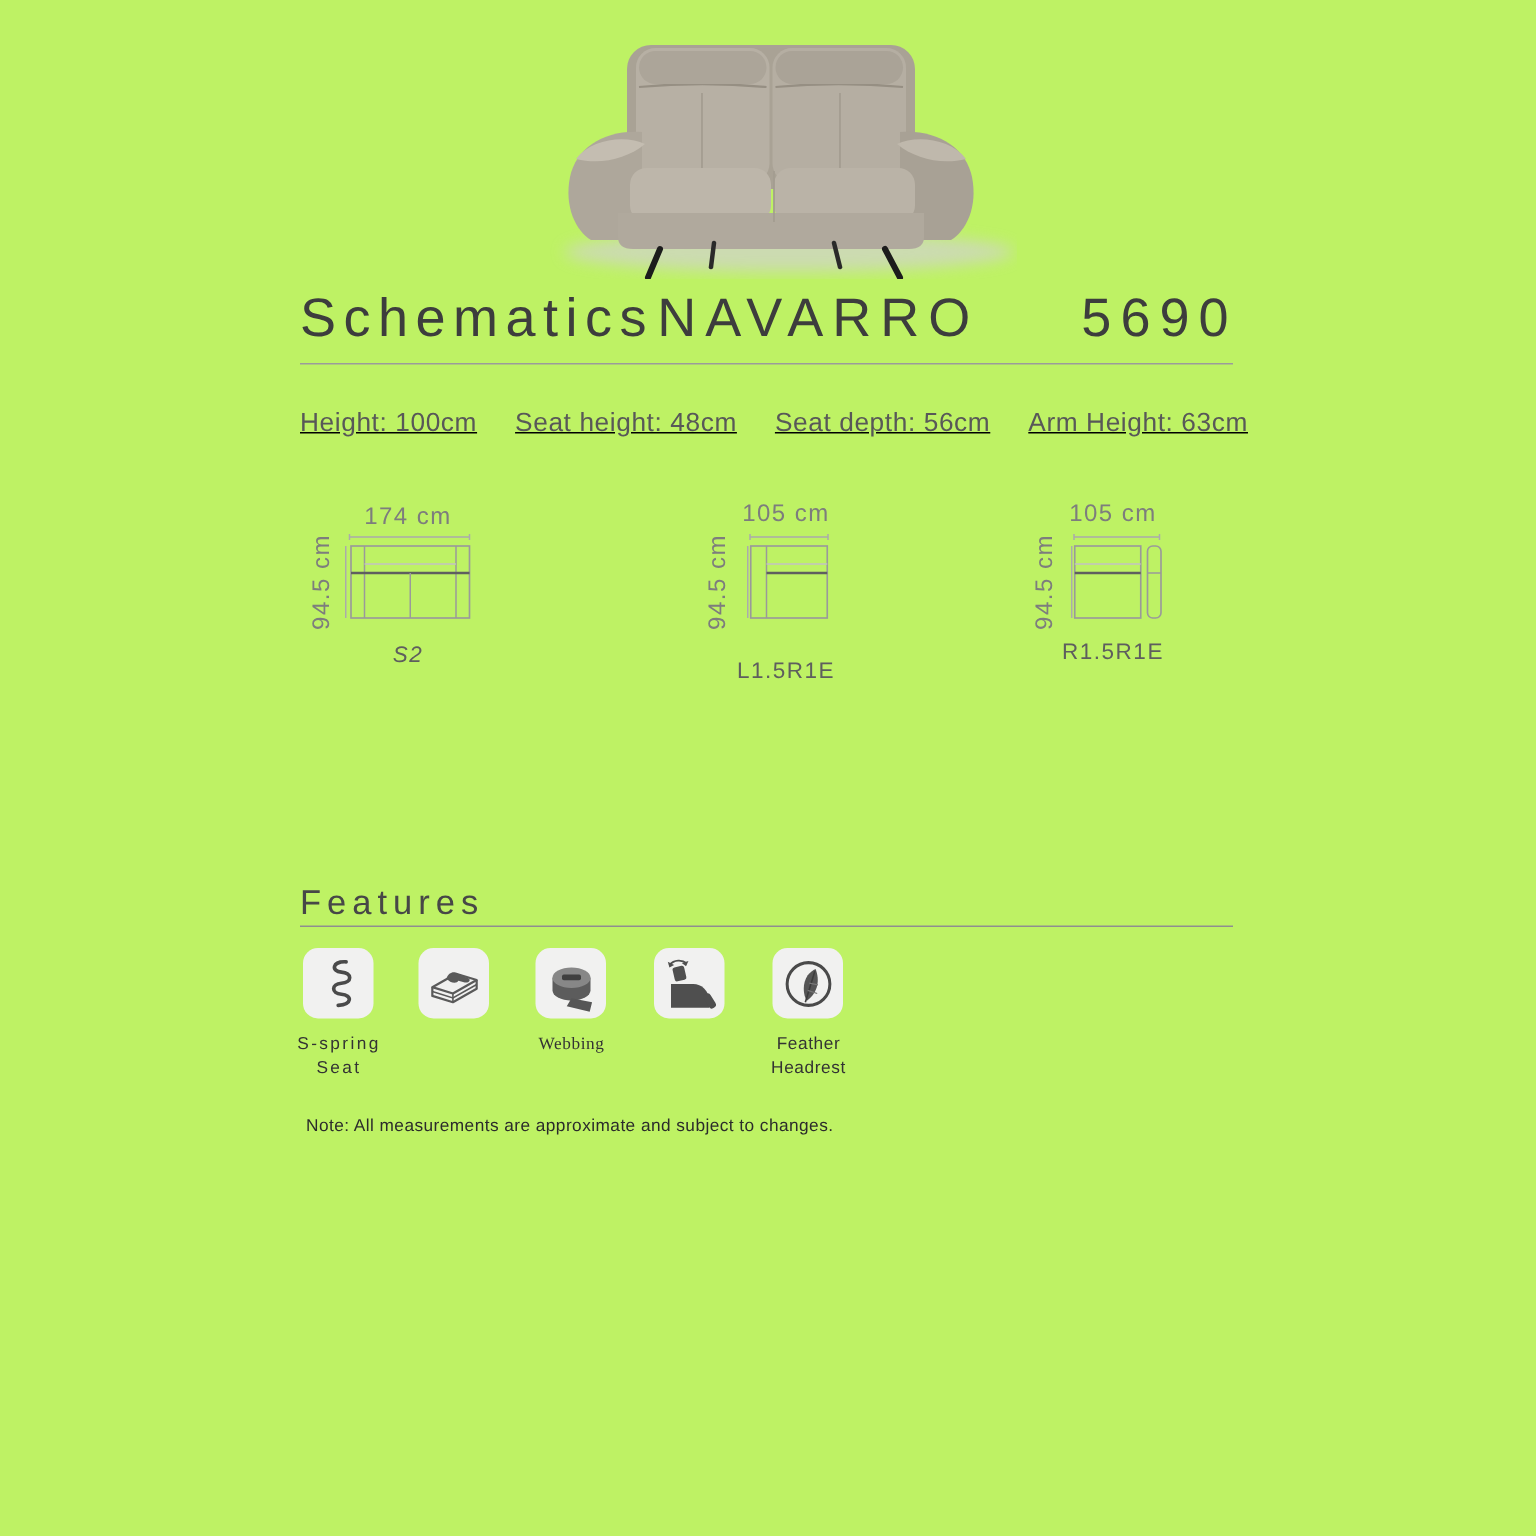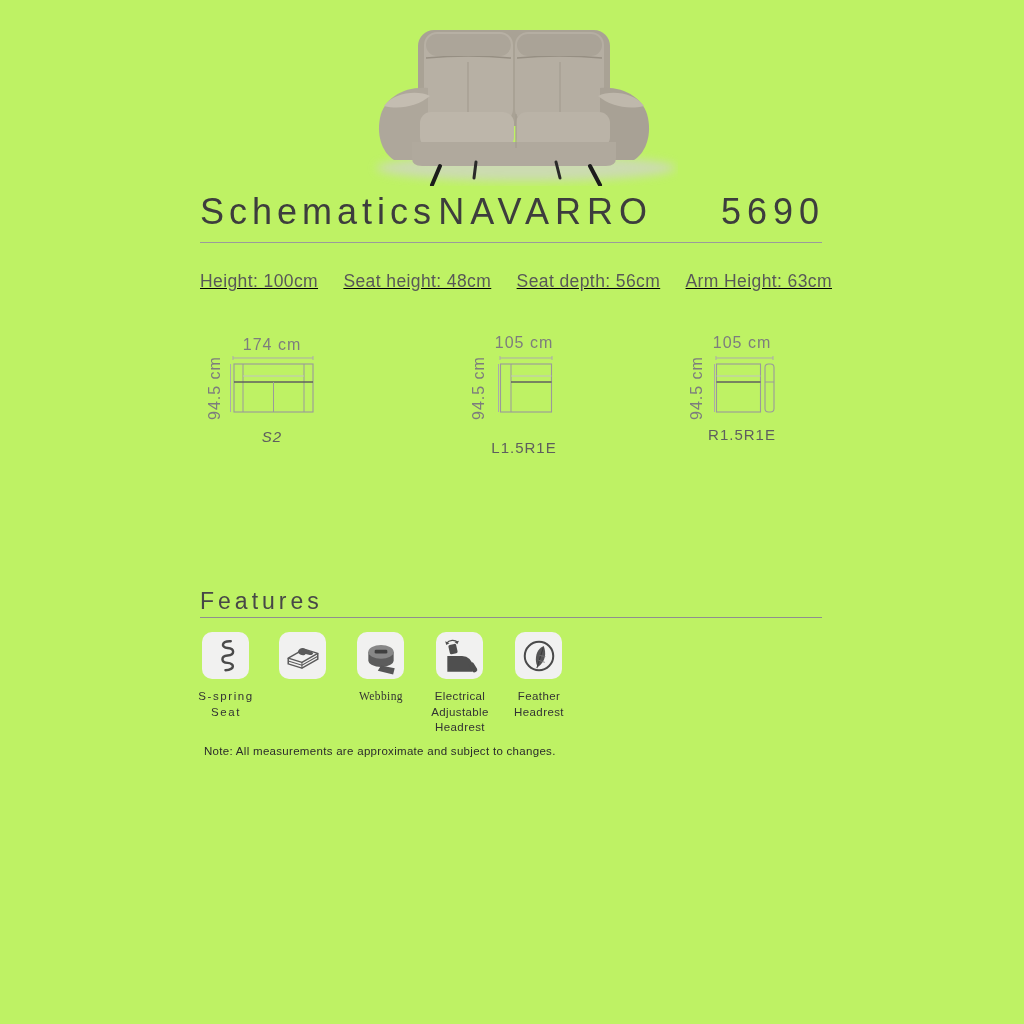--- a/index.html
+++ b/index.html
@@ -188,25 +188,20 @@
     </svg>
   </div>
 
   <div class="feat-label ls-wide" style="left:178px;">
     <span>S-spring</span>
     <span>Seat</span>
   </div>
   <div class="feat-label" style="left:333px;font-family:Liberation Serif, serif;">
     <span>Webbing</span>
   </div>
-  <div class="feat-label" style="left:412px;">
-    <span>Electrical</span>
-    <span>Adjustable</span>
-    <span>Headrest</span>
-  </div>
   <div class="feat-label" style="left:491px;">
     <span>Feather</span>
     <span>Headrest</span>
   </div>
 
   <div class="abs note">Note: All measurements are approximate and subject to changes.</div>
 
 </div>
 
 </body></html>

